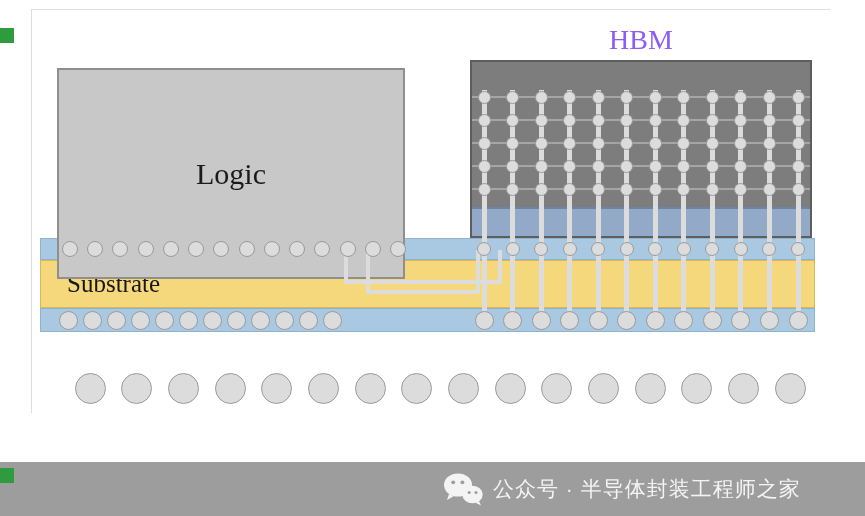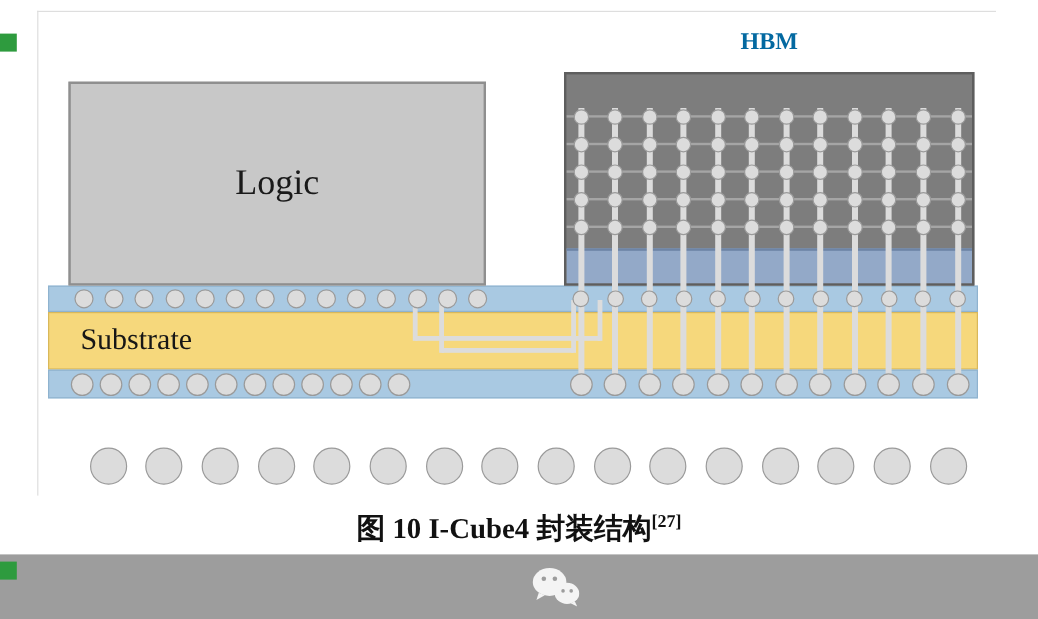--- a/index.html
+++ b/index.html
@@ -18,30 +18,30 @@
   
   .layer { position:absolute; left:40px; width:775px; }
   .strip1 { top:238px; height:22px; background:var(--bump-strip,#a9c9e2); border:1px solid var(--strip-border,#8fb3cf); }
   .strip2 { top:308px; height:24px; background:var(--bump-strip,#a9c9e2); border:1px solid var(--strip-border,#8fb3cf); }
   .interposer { top:260px; height:48px; background:var(--interposer,#f6d87c); border:1px solid var(--interposer-border,#d9b85a);
                 display:flex; align-items:center; padding-left:26px; font-size:25px; color:#161616; }
   .substrate { top:332px; height:38px; background:var(--substrate,#55a257); border:1px solid var(--substrate-border,#3f7f42);
                display:flex; align-items:center; justify-content:center; font-size:26px; color:#0d230d; }
 
   
-  .logic-die { position:absolute; left:57px; top:68px; width:348px; height:170px;
+  .logic-die { position:absolute; left:57px; top:68px; width:348px; height:211px;
                background:var(--logic-fill,#c8c8c8); border:2px solid var(--logic-border,#8f8f8f);
                display:flex; align-items:center; justify-content:center; font-size:30px; color:#1a1a1a; }
   .hbm-stack { position:absolute; left:470px; top:60px; width:342px; height:178px;
                background:var(--hbm-die,#7d7d7d); border:2px solid var(--hbm-border,#5e5e5e); overflow:hidden; }
   .hbm-base  { position:absolute; left:0; top:145px; width:100%; height:31px;
                background:var(--hbm-base,#93a9c8); border-top:2px solid var(--hbm-base-border,#6d84a6); }
   .hbm-sep   { position:absolute; left:0; width:100%; height:2px; background:var(--hbm-sep,#a5a5a5); }
   .hbm-label { position:absolute; left:556px; top:24px; width:170px; text-align:center;
-               font-size:20px; font-weight:bold; color:#0369a1; }
+               font-size:28px; font-weight:normal; color:#8b5cf6; }
 
   
   .overlay { position:absolute; left:0; top:0; width:865px; height:516px; pointer-events:none; }
   .trace { position:absolute; background:var(--trace,#dcdcdc); }
   .bump  { position:absolute; border-radius:50%; background:var(--bump-fill,#dcdcdc);
            border:1.5px solid var(--bump-border,#9a9a9a); }
 
   
   .caption { position:absolute; left:0; top:424px; width:100%; text-align:center;
              font-size:24px; font-weight:bold; color:#111; }
@@ -223,33 +223,31 @@
       <div class="bump" style="left: 447.833px; top: 372.5px; width: 31px; height: 31px;"></div>
       <div class="bump" style="left: 494.5px; top: 372.5px; width: 31px; height: 31px;"></div>
       <div class="bump" style="left: 541.167px; top: 372.5px; width: 31px; height: 31px;"></div>
       <div class="bump" style="left: 587.833px; top: 372.5px; width: 31px; height: 31px;"></div>
       <div class="bump" style="left: 634.5px; top: 372.5px; width: 31px; height: 31px;"></div>
       <div class="bump" style="left: 681.167px; top: 372.5px; width: 31px; height: 31px;"></div>
       <div class="bump" style="left: 727.833px; top: 372.5px; width: 31px; height: 31px;"></div>
       <div class="bump" style="left: 774.5px; top: 372.5px; width: 31px; height: 31px;"></div>
     </div>
 
-  <div class="caption">
-    <span>图 10  I-Cube4 封装结构</span><sup>[27]</sup>
-  </div>
 
   <div class="footer">
     <div class="green-marker green-bottom"></div>
     <div class="wm">
       <svg width="40" height="34" viewBox="0 0 40 34" aria-hidden="true">
         <ellipse cx="15" cy="13" rx="14" ry="11.6" fill="#f4f4f4"></ellipse>
         <path d="M6 22 L4 28 L11 24 Z" fill="#f4f4f4"></path>
         <circle cx="10.2" cy="10.3" r="1.9" fill="#9d9d9d"></circle>
         <circle cx="19.4" cy="10.3" r="1.9" fill="#9d9d9d"></circle>
         <ellipse cx="29.5" cy="22.5" rx="10.2" ry="8.8" fill="#f4f4f4"></ellipse>
         <path d="M36 29 L38 33.5 L32.5 30.8 Z" fill="#f4f4f4"></path>
         <circle cx="26.2" cy="20.4" r="1.5" fill="#9d9d9d"></circle>
         <circle cx="33" cy="20.4" r="1.5" fill="#9d9d9d"></circle>
       </svg>
+      <span>公众号 · 半导体封装工程师之家</span>
     </div>
   </div>
 
 </div>
 
 </body></html>

